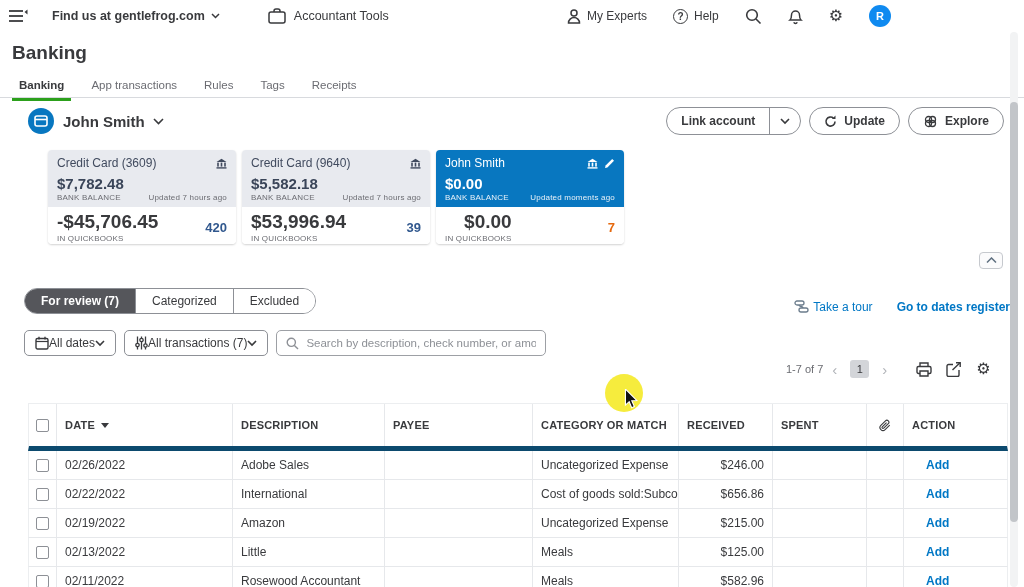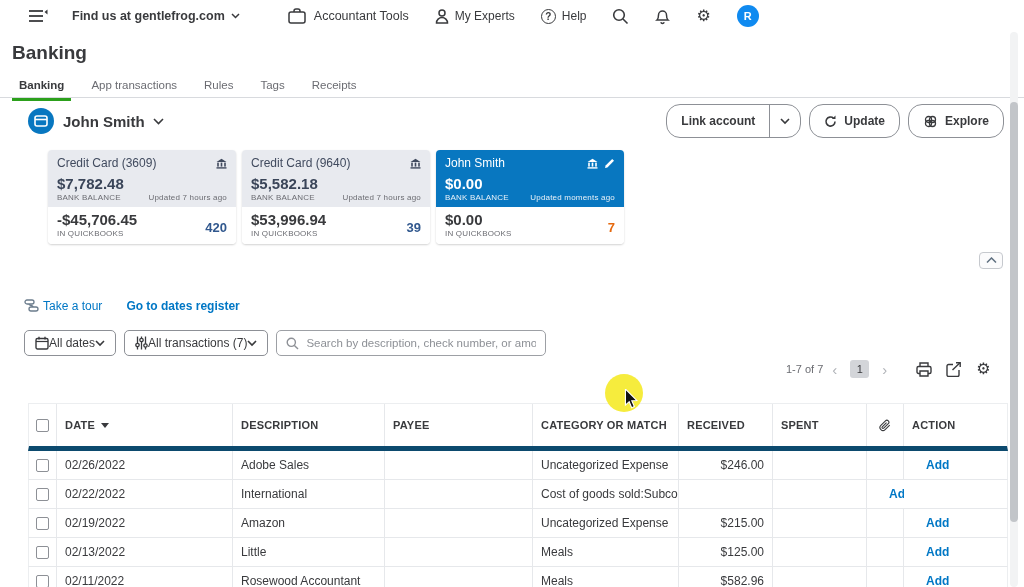--- a/index.html
+++ b/index.html
@@ -2,21 +2,21 @@
 <html><head>
 <meta charset="utf-8">
 <style>
   * { margin:0; padding:0; box-sizing:border-box; }
   html,body { width:1024px; height:587px; overflow:hidden; background:#fff;
               font-family:"Liberation Sans", sans-serif; color:#393a3d; }
   svg { display:block; }
 
   
   .topbar { position:absolute; top:0; left:0; width:899px; height:32px;
-            display:flex; align-items:center; justify-content:flex-start; padding:0 28px; }
+            display:flex; align-items:center; justify-content:space-between; padding:0 8px; }
   .tb-left, .tb-right { display:flex; align-items:center; }
   .tb-item { display:flex; align-items:center; gap:6px; cursor:pointer; }
   .hamburger { margin-right:24px; }
   .company { font-weight:bold; font-size:12.5px; display:flex; align-items:center; gap:6px; }
   .acct-tools { margin-left:48px; font-size:12.5px; display:flex; align-items:center; gap:8px; }
   .tb-right .tb-item { margin-left:26px; font-size:12px; }
   .avatar { width:22px; height:22px; border-radius:50%; background:#0f8af0; color:#fff;
             font-size:11px; font-weight:bold; display:flex; align-items:center; justify-content:center; }
   .qmark { width:15px; height:15px; border:1.4px solid #393a3d; border-radius:50%;
            font-size:10px; font-weight:bold; display:flex; align-items:center; justify-content:center; }
@@ -31,38 +31,38 @@
 
   
   .account-row { position:absolute; top:106px; left:28px; width:976px; height:30px;
                  display:flex; align-items:center; justify-content:space-between; }
   .account-left { display:flex; align-items:center; gap:9px; }
   .account-circle { width:26px; height:26px; border-radius:50%; background:#0877c0;
                     display:flex; align-items:center; justify-content:center; }
   .account-name { font-size:15px; font-weight:bold; display:flex; align-items:center; gap:8px; }
   .header-actions { display:flex; align-items:center; gap:8px; }
   .pill { display:flex; align-items:center; border:1px solid #8d9096; border-radius:14px;
-          height:34px; background:#fff; font-size:12px; font-weight:600; cursor:pointer; }
+          height:28px; background:#fff; font-size:12px; font-weight:600; cursor:pointer; }
   .pill .seg { padding:0 14px; display:flex; align-items:center; gap:7px; height:100%; }
   .pill .seg + .seg { border-left:1px solid #8d9096; padding:0 10px; }
 
   
   .cards-row { position:absolute; top:150px; left:48px; display:flex; gap:6px; }
   .card { width:188px; height:94px; border-radius:4px; overflow:hidden; cursor:pointer;
           box-shadow:0 1px 2px rgba(0,0,0,.18); background:#fff; }
   .card-top { height:57px; background:#e8eaef; padding:6px 9px 0 9px; position:relative; color:#404a5e; }
   .card.selected .card-top { background:#0877c0; color:#fff; }
   .card-title-row { display:flex; justify-content:space-between; align-items:center; font-size:12px; }
   .card-icons { display:flex; gap:6px; align-items:center; }
   .card-balance { font-size:15px; font-weight:bold; margin-top:5px; color:#3a4559; }
   .card.selected .card-balance { color:#fff; }
   .card-sub { display:flex; justify-content:space-between; font-size:8px; color:#6b6c72; margin-top:1px; letter-spacing:.2px; }
   .card.selected .card-sub { color:#e8f1f8; }
   .card-bottom { height:37px; background:#fff; padding:4px 9px 0 9px; display:flex; justify-content:space-between; }
-  .qb-balance { font-size:15px; font-weight:bold; color:#393a3d; }
+  .qb-balance { font-size:19px; font-weight:bold; color:#393a3d;text-align:right; }
   .qb-label { font-size:8px; color:#6b6c72; margin-top:1px; letter-spacing:.2px; }
   .card-count { font-size:13px; font-weight:bold; align-self:center; color:#31588e; }
   .card-count.orange { color:#e5690f; }
 
   
   .collapse-btn { position:absolute; top:252px; left:979px; width:24px; height:17px;
                   border:1px solid #c6c9ce; border-radius:4px; background:#fbfbfc;
                   display:flex; align-items:center; justify-content:center; cursor:pointer; }
 
   
@@ -335,20 +335,25 @@
   </div>
 </div>
 
 <div class="collapse-btn">
   <svg width="11" height="7" viewBox="0 0 11 7">
       <polyline points="1,5.5 5.5,1 10,5.5" fill="none" stroke="#5f7080" stroke-width="1.5"></polyline>
     </svg>
 </div>
 
 <div class="review-row">
+  <div class="segmented">
+    <div class="segment active">For review (7)</div>
+    <div class="segment">Categorized</div>
+    <div class="segment">Excluded</div>
+  </div>
   <div class="quick-links">
     <div class="q-link">
       <svg width="15" height="14" viewBox="0 0 15 14">
           <g fill="none" stroke="#6b7c8c" stroke-width="1.3">
             <rect x="1" y="1" width="9" height="4" rx="2"></rect>
             <rect x="5" y="8" width="9" height="4" rx="2"></rect>
             <path d="M5 5 C5 7 9 6 9 8"></path>
           </g>
         </svg>
       <span>Take a tour</span>
@@ -475,20 +480,21 @@
   </div>
 
   <div class="t-row body-row">
     <div class="cell center">
         <span class="checkbox"></span>
       </div>
     <div class="cell">02/22/2022</div>
     <div class="cell">International</div>
     <div class="cell"></div>
     <div class="cell">Cost of goods sold:Subcontractor -</div>
+    <div class="cell right">$656.86</div>
     <div class="cell right"></div>
     <div class="cell center"></div>
     <div class="cell">
         <span class="add-link">Add</span>
       </div>
   </div>
 
   <div class="t-row body-row">
     <div class="cell center">
         <span class="checkbox"></span>

